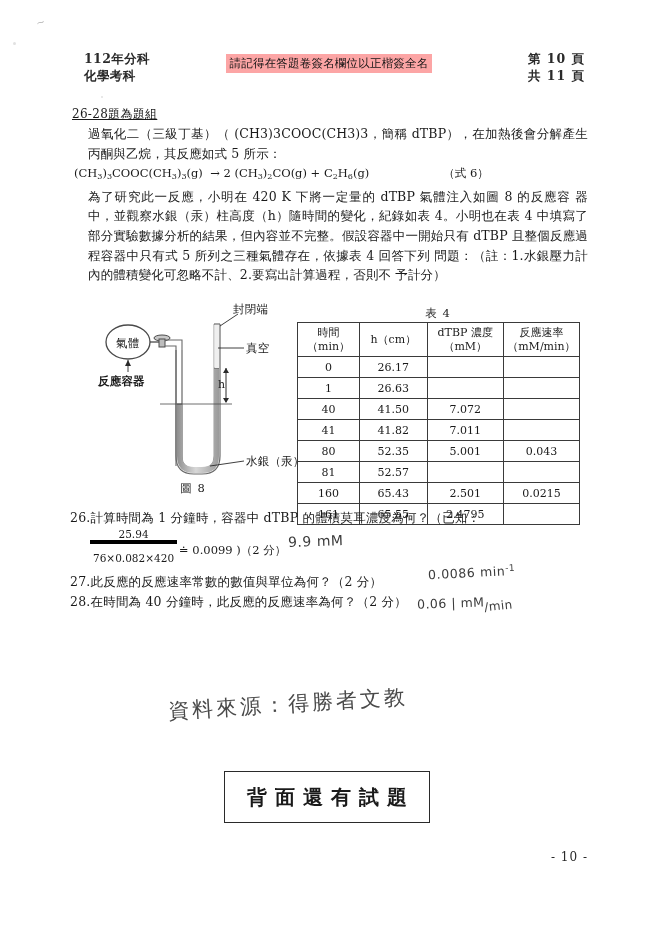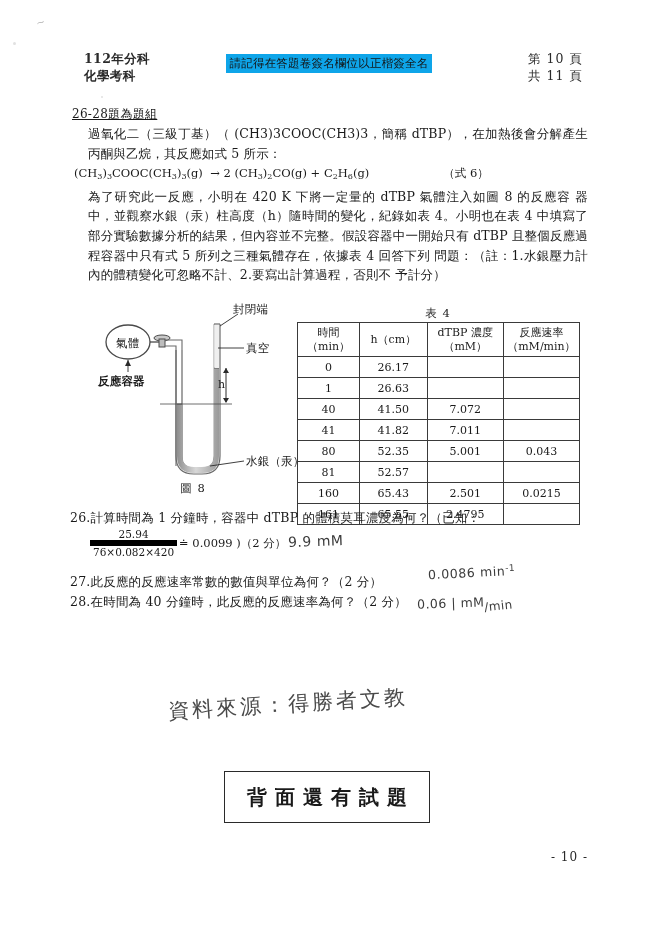--- a/index.html
+++ b/index.html
@@ -46,28 +46,29 @@
   }
   .hdr-right {
     position: absolute;
     left: 528px;
     top: 50px;
     font-size: 12.5px;
     line-height: 17px;
     letter-spacing: 1px;
     color: #2a2a2a;
     white-space: nowrap;
+    font-weight: bold;
   }
   .hdr-banner {
     position: absolute;
     left: 226px;
     top: 54px;
     width: 206px;
     height: 19px;
-    background: #0ea5e9;
+    background: #fca5a5;
     color: #141414;
     font-size: 11.5px;
     letter-spacing: .2px;
     display: flex;
     align-items: center;
     justify-content: center;
     font-family: "DejaVu Serif", "Liberation Serif", serif;
   }
 
   
@@ -180,22 +181,22 @@
     display: inline-block;
     vertical-align: middle;
     text-align: center;
     font-size: 10.5px;
     line-height: 12px;
     margin: 0 2px;
   }
   .frac .num-part { display: block; padding: 0 4px; }
   .frac .den-part {
     display: block;
-    border-top: 6px solid #000000;
-    padding: 0 3px;
+    border-top: 4px solid #000000;
+    padding: 8px 3px;
   }
   .frac-line2 {
     position: absolute;
     left: 88px;
     top: 528px;
     font-size: 12px;
     display: flex;
     align-items: center;
     white-space: nowrap;
   }

